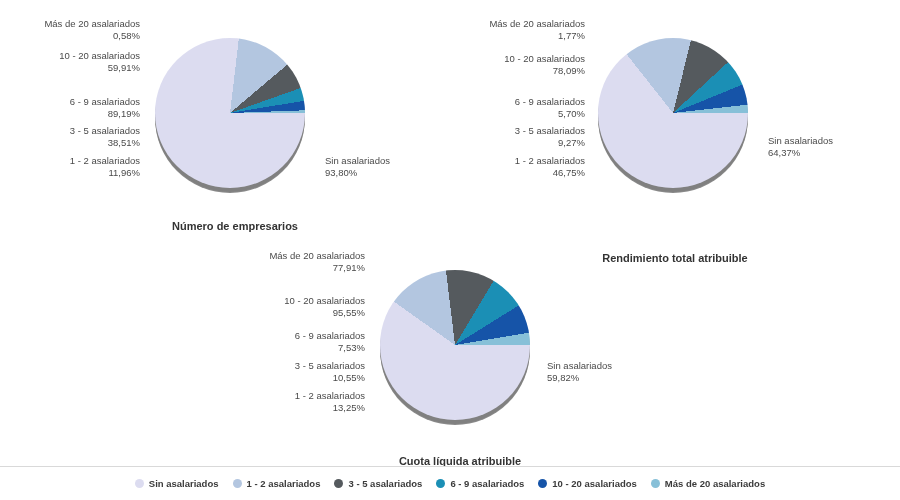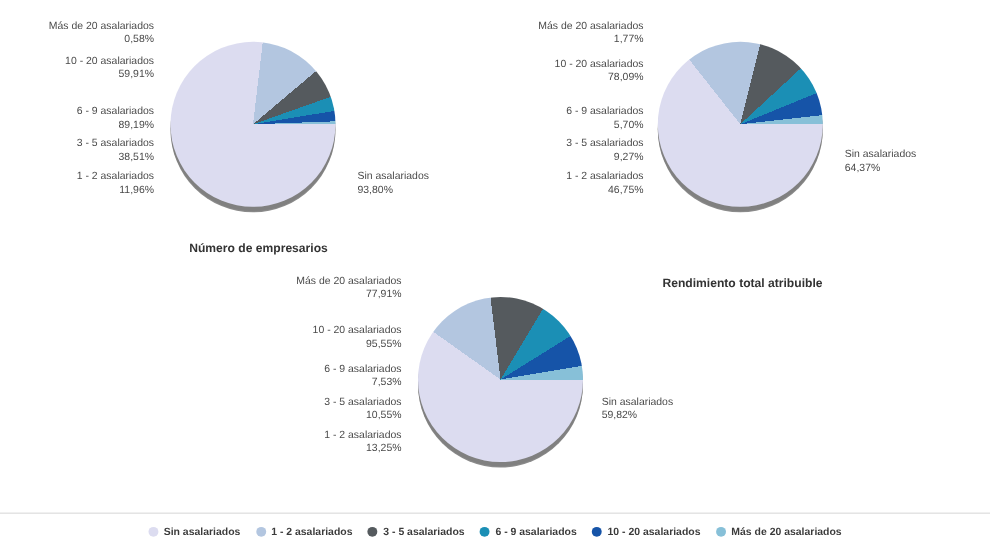--- a/index.html
+++ b/index.html
@@ -208,20 +208,21 @@
     <div class="label left" style="left:0px; top:150px; width:140px;">
       <div>1 - 2 asalariados</div>
       <div>13,25%</div>
     </div>
 
     <div class="label right" style="left:322px; top:120px; width:125px;">
       <div>Sin asalariados</div>
       <div>59,82%</div>
     </div>
 
+    <div class="chart-title" style="left:75px; top:215px; width:320px;">Cuota líquida atribuible</div>
   </div>
 
   <div class="footer-rule"></div>
 
   <div class="legend">
     <div class="legend-item">
       <span class="legend-swatch" id="sw0" style="background: rgb(220, 220, 240);"></span>
       <span>Sin asalariados</span>
     </div>
     <div class="legend-item">

